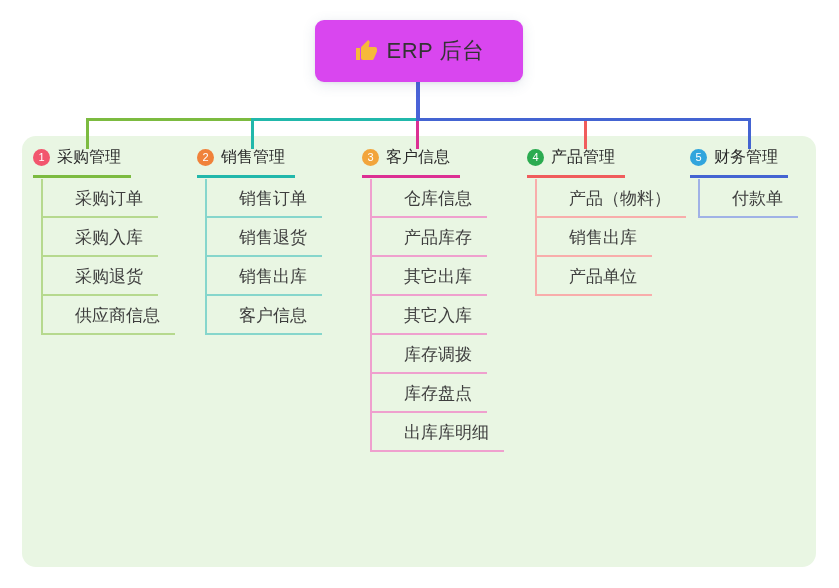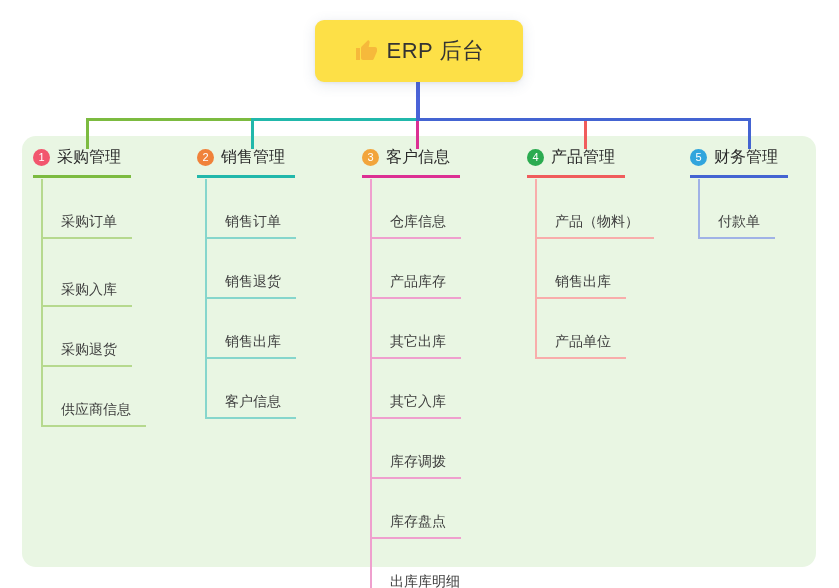--- a/index.html
+++ b/index.html
@@ -15,21 +15,21 @@
   .panel {
     position:absolute; left:22px; top:136px;
     width:794px; height:431px;
     background:#e9f6e3; border-radius:14px;
   }
 
   
   .root-card {
     position:absolute; left:315px; top:20px;
     width:208px; height:62px;
-    background:#fde047; border-radius:9px;
+    background:#d946ef; border-radius:9px;
     box-shadow:0 3px 14px rgba(70,90,130,.14), 0 1px 3px rgba(70,90,130,.08);
     display:flex; align-items:center; justify-content:center; gap:9px;
     font-size:22px; color:#333; letter-spacing:.5px;
   }
   .root-card svg { width:24px; height:24px; }
 
   
   .line { position:absolute; }
 
   
@@ -46,26 +46,26 @@
     display:inline-flex; align-items:center; justify-content:center;
     flex:0 0 17px;
   }
 
   
   .items { position:absolute; top:179px; }
   .items .rail {
     position:absolute; left:8px; top:0; bottom:0; width:2px;
   }
   .item {
-    margin-left:8px; height:60px;
+    margin-left:8px; height:39px;
     display:flex; align-items:flex-end;
     width:fit-content; box-sizing:border-box;
-    padding:0 15px 6px 20px;
+    padding:0 15px 6px 34px;
     border-bottom:2px solid;
-    font-size:14px; color:#3e3e3e; white-space:nowrap;
+    font-size:17px; color:#3e3e3e; white-space:nowrap;
   }
   .item:first-child { height:50px; }
 </style>
 </head>
 <body>
 
 <div class="stage">
 
   <div class="panel" style="background: rgb(233, 246, 227);"></div>
 
@@ -89,21 +89,21 @@
   </div>
 
   <div id="branches">
       <div class="branch-title" style="left: 33px; border-bottom-color: rgb(124, 187, 64);">
         <span class="num-badge" style="background: rgb(242, 86, 110);">1</span>
         <span>采购管理</span>
       </div>
       <div class="items" style="left: 33px;">
         <div class="rail" style="background: rgb(182, 217, 142);"></div>
         <div class="item" style="border-bottom-color: rgb(182, 217, 142);">采购订单</div>
-        <div class="item" style="border-bottom-color: rgb(182, 217, 142); margin-top: 8px;">采购入库</div>
+        <div class="item" style="border-bottom-color: rgb(182, 217, 142);">采购入库</div>
         <div class="item" style="border-bottom-color: rgb(182, 217, 142);">采购退货</div>
         <div class="item" style="border-bottom-color: rgb(182, 217, 142);">供应商信息</div>
       </div>
       <div class="branch-title" style="left: 197px; border-bottom-color: rgb(33, 184, 171);">
         <span class="num-badge" style="background: rgb(240, 130, 58);">2</span>
         <span>销售管理</span>
       </div>
       <div class="items" style="left: 197px;">
         <div class="rail" style="background: rgb(134, 214, 204);"></div>
         <div class="item" style="border-bottom-color: rgb(134, 214, 204);">销售订单</div>

